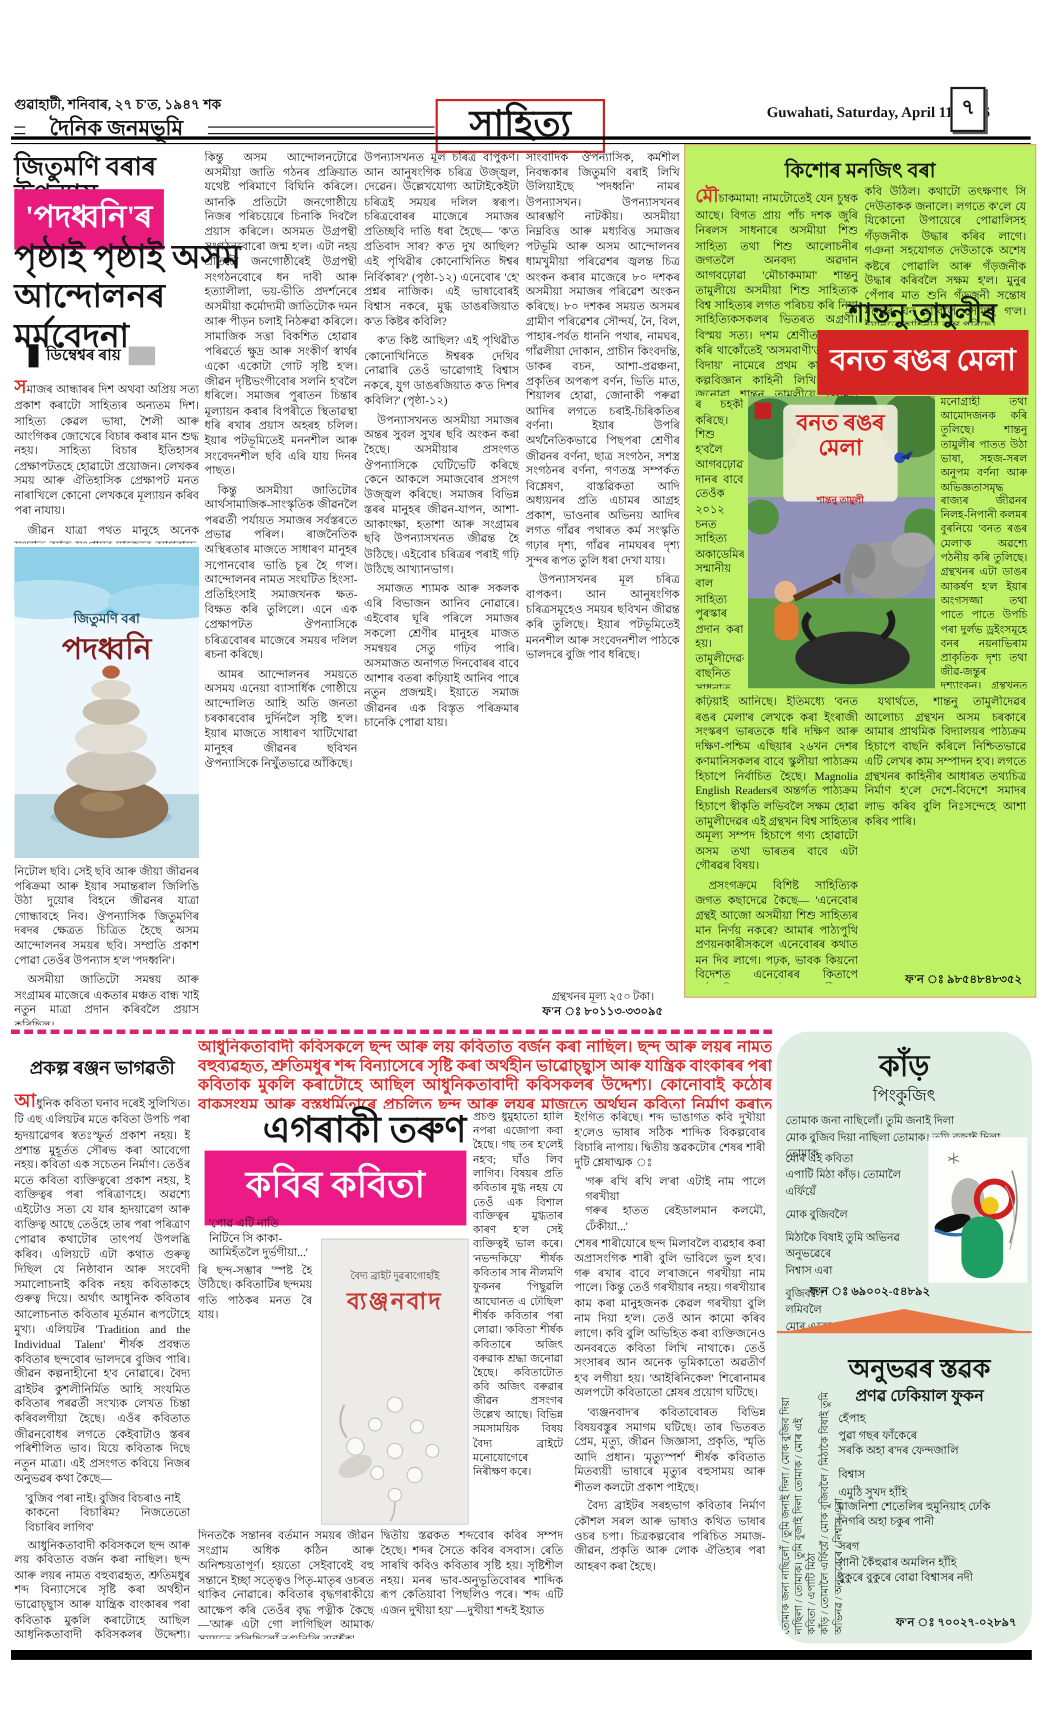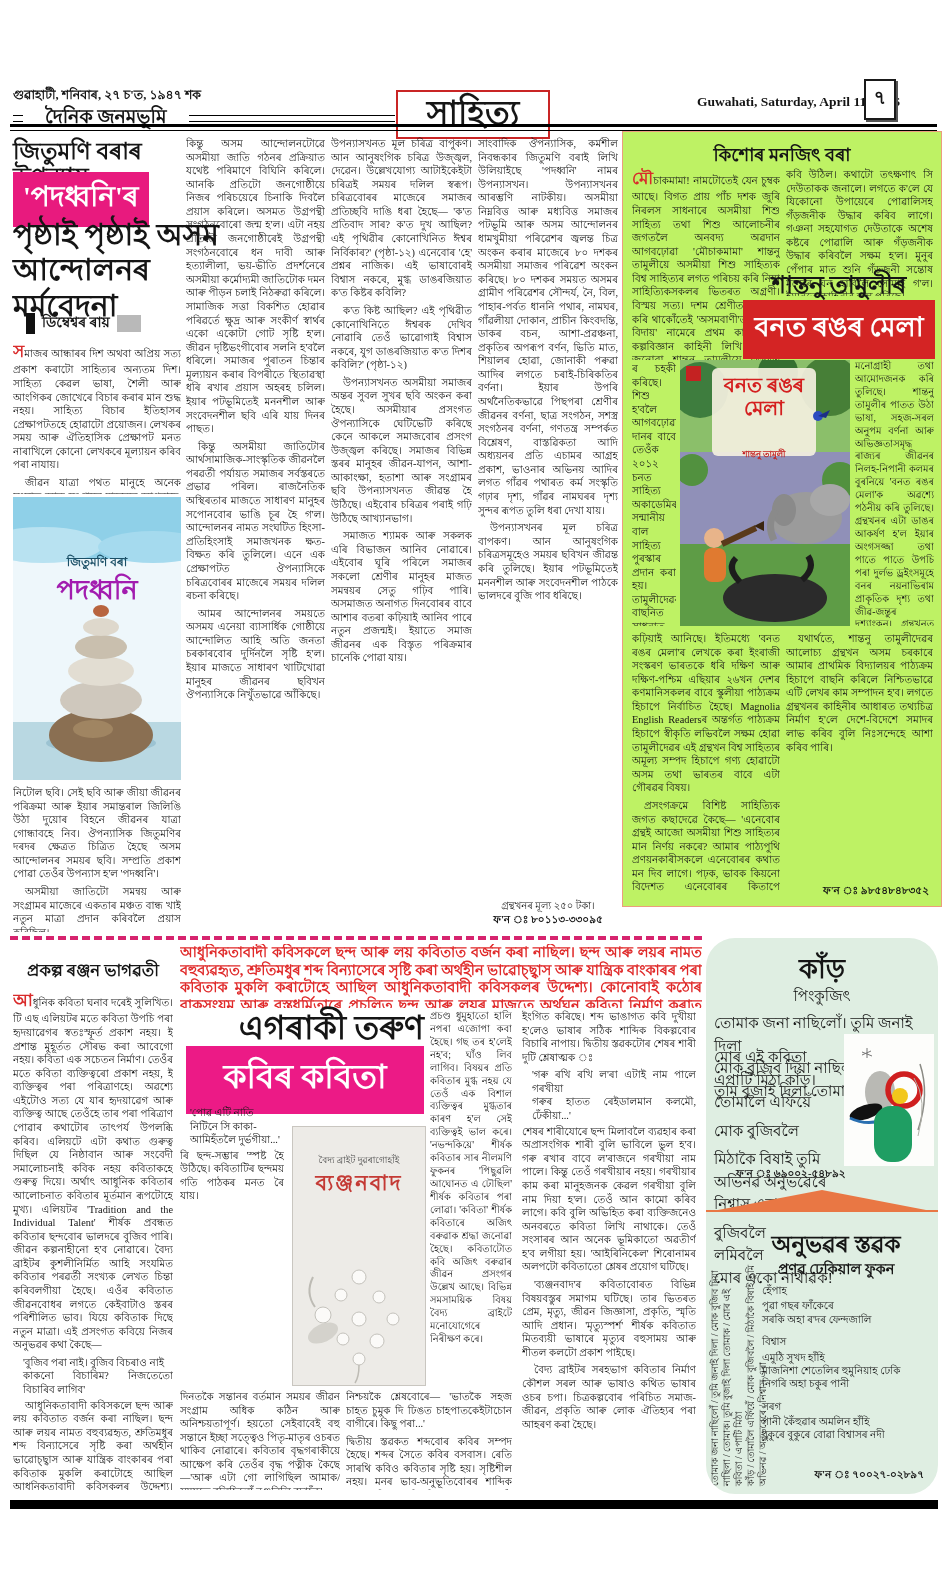--- a/index.html
+++ b/index.html
@@ -49,21 +49,21 @@
   .dashline{border-top:4px dashed #d6246e;}
   .b-byline{font-size:16.5px;font-weight:bold;text-align:center;}
   .standfirst{color:#e02a2a;font-size:14.5px;font-weight:bold;line-height:1.22;text-align:justify;}
   .b-h1{font-size:33px;font-weight:bold;text-align:right;line-height:1;}
   .b-h2{background:#ec1a86;color:#fff;font-size:33px;font-weight:bold;text-align:center;
         padding:5px 0 7px 0;}
   
   .greenbox{background:#dfeee2;}
   .g-title{font-size:27px;font-weight:bold;text-align:center;}
   .g-poet{font-size:15px;text-align:center;}
-  .pline{font-size:15px;line-height:1.5;}
+  .pline{font-size:10px;line-height:1.5;}
   .tri{width:0;height:0;border-left:104px solid transparent;border-right:104px solid transparent;
        border-bottom:20px solid #e97744;}
   .tribase{border-top:2.5px solid #e97744;}
   .p2-title{font-size:23px;font-weight:bold;text-align:center;}
   .p2-poet{font-size:14.5px;font-weight:bold;text-align:center;}
   .stanza{font-size:10.3px;line-height:1.3;margin-bottom:9px;}
   .stanza .sh{margin-bottom:2px;}
   .vstrip{transform:rotate(-90deg);transform-origin:0 0;font-size:9.5px;line-height:1.25;
           width:224px;color:#222;}
   .blackbar{background:#000;}
@@ -114,21 +114,21 @@
       <ellipse cx="88" cy="246" rx="55" ry="10" fill="#9cc3d2"></ellipse>
       <ellipse cx="88" cy="238" rx="52" ry="27" fill="#8a6f52"></ellipse>
       <ellipse cx="80" cy="232" rx="20" ry="9" fill="#a08562"></ellipse>
       <ellipse cx="88" cy="203" rx="41" ry="19" fill="#cfc8bd"></ellipse>
       <ellipse cx="88" cy="174" rx="33" ry="15" fill="#e2ddd2"></ellipse>
       <ellipse cx="88" cy="150" rx="26" ry="12" fill="#c9bfae"></ellipse>
       <ellipse cx="88" cy="130" rx="18" ry="9" fill="#ded8cc"></ellipse>
       <ellipse cx="88" cy="114" rx="8" ry="6" fill="#b8643e"></ellipse>
     </svg>
     <div class="cov-label" style="top:56px;font-size:12px;color:#1b4f66;">জিতুমণি বৰা</div>
-    <div class="cov-label" style="top:72px;font-size:27px;color:#a21caf;">পদধ্বনি</div>
+    <div class="cov-label" style="top:72px;font-size:27px;color:#7f1d1d;">পদধ্বনি</div>
   </div>
 
   <div class="abs colbox" style="left:13px;top:786px;width:168px;height:146px;">
     <p class="bt">নিটোল ছবি। সেই ছবি আৰু জীয়া জীৱনৰ পৰিক্ৰমা আৰু ইয়াৰ সমান্তৰাল জিলিঙি উঠা দুয়োৰ বিহনে জীৱনৰ যাত্ৰা গোন্ধাবহে নিব। ঔপন্যাসিক জিতুমণিৰ দৰদৰ ক্ষেত্ৰত চিত্ৰিত হৈছে অসম আন্দোলনৰ সময়ৰ ছবি। সম্প্ৰতি প্ৰকাশ পোৱা তেওঁৰ উপন্যাস হ'ল 'পদধ্বনি'।</p>
     <p class="bt bt-ind">অসমীয়া জাতিটো সমন্বয় আৰু সংগ্ৰামৰ মাজেৰে একতাৰ মঞ্চত বান্ধ খাই নতুন মাত্ৰা প্ৰদান কৰিবলৈ প্ৰয়াস কৰিছিল।</p>
   </div>
 
   <div class="abs colbox" style="left:186px;top:137px;width:139px;height:795px;">
     <p class="bt">কিন্তু অসম আন্দোলনটোৱে অসমীয়া জাতি গঠনৰ প্ৰক্ৰিয়াত যথেষ্ট পৰিমাণে বিঘিনি কৰিলে। আনকি প্ৰতিটো জনগোষ্ঠীয়ে নিজৰ পৰিচয়েৰে চিনাকি দিবলৈ প্ৰয়াস কৰিলে। অসমত উগ্ৰপন্থী সংগঠনবোৰো জন্ম হ'ল। এটা নহয় প্ৰতিটো জনগোষ্ঠীৰেই উগ্ৰপন্থী সংগঠনবোৰে ধন দাবী আৰু হত্যালীলা, ভয়-ভীতি প্ৰদৰ্শনেৰে অসমীয়া কৰ্মোদ্যমী জাতিটোক দমন আৰু পীড়ন চলাই নিঠৰুৱা কৰিলে। সামাজিক সত্তা বিকশিত হোৱাৰ পৰিৱৰ্তে ক্ষুদ্ৰ আৰু সংকীৰ্ণ স্বাৰ্থৰ একো একোটা গোট সৃষ্টি হ'ল। জীৱন দৃষ্টিভংগীবোৰ সলনি হ'বলৈ ধৰিলে। সমাজৰ পুৰাতন চিন্তাৰ মূল্যায়ন কৰাৰ বিপৰীতে স্থিতাৱস্থা ধৰি ৰখাৰ প্ৰয়াস অহৰহ চলিল। ইয়াৰ পটভূমিতেই মননশীল আৰু সংবেদনশীল ছবি এৰি যায় দিনৰ পাছত।</p>
     <p class="bt bt-ind">কিন্তু অসমীয়া জাতিটোৰ আৰ্থসামাজিক-সাংস্কৃতিক জীৱনলৈ পৰৱৰ্তী পৰ্যায়ত সমাজৰ সৰ্বস্তৰতে প্ৰভাৱ পৰিল। ৰাজনৈতিক অস্থিৰতাৰ মাজতে সাধাৰণ মানুহৰ সপোনবোৰ ভাঙি চূৰ হৈ গ'ল। আন্দোলনৰ নামত সংঘটিত হিংসা-প্ৰতিহিংসাই সমাজখনক ক্ষত-বিক্ষত কৰি তুলিলে। এনে এক প্ৰেক্ষাপটত ঔপন্যাসিকে চৰিত্ৰবোৰৰ মাজেৰে সময়ৰ দলিল ৰচনা কৰিছে।</p>
@@ -251,21 +251,20 @@
   </div>
 
   <div class="abs colbox" style="left:430px;top:1010px;width:82px;height:376px;">
     <p class="bt" style="font-size:9.8px;">প্ৰচণ্ড ধুমুহাতো হালি নপৰা এজোপা কবা হৈছে। গছ তৰ হ'লেই নহ'ব; ঘাঁও লিব লাগিব। বিষয়ৰ প্ৰতি কবিতাৰ মুগ্ধ নহয় যে তেওঁ এক বিশাল ব্যক্তিত্বৰ মুগ্ধতাৰ কাৰণ হ'ল সেই ব্যক্তিত্বই ভাল কৰে। 'নভন্দকিয়ে' শীৰ্ষক কবিতাৰ সাৰ নীলমণি ফুকনৰ 'পিছুৱলি আঘোনত এ ঢৌছিল' শীৰ্ষক কবিতাৰ পৰা লোৱা। 'কবিতা' শীৰ্ষক কবিতাৰে অজিৎ বৰুৱাক শ্ৰদ্ধা জনোৱা হৈছে। কবিতাটোত কবি অজিৎ বৰুৱাৰ জীৱন প্ৰসংগৰ উল্লেখ আছে। বিভিন্ন সমসাময়িক বিষয় বৈদ্য ব্ৰাইটে মনোযোগেৰে নিৰীক্ষণ কৰে।</p>
   </div>
   <div class="abs colbox" style="left:180px;top:1390px;width:160px;height:100px;">
     <p class="bt">দিনতকৈ সন্তানৰ বৰ্তমান সময়ৰ জীৱন সংগ্ৰাম অধিক কঠিন আৰু অনিশ্চয়তাপূৰ্ণ। হয়তো সেইবাবেই বহু সন্তানে ইচ্ছা সত্ত্বেও পিতৃ-মাতৃৰ ওচৰত থাকিব নোৱাৰে। কবিতাৰ বৃদ্ধগৰাকীয়ে আক্ষেপ কৰি তেওঁৰ বৃদ্ধ পত্নীক কৈছে—'আৰু এটা গো লাগিছিল আমাক/সময়তে বুলিছিলোঁ নুগুনিলি বুঢ়াহঁক'</p>
 
   </div>
   <div class="abs colbox" style="left:346px;top:1390px;width:166px;height:100px;">
-    <p class="bt">নিশ্চয়কৈ শ্লেষবোৰে— 'ভাতকৈ সহজ চাহত চুমুক দি ঢিঙত চাহপাতকেইটাচোন বাগীৰে। কিছু পৰা...'</p>
     <p class="bt">দ্বিতীয় স্তৱকত শব্দবোৰ কবিৰ সম্পদ হৈছে। শব্দৰ সৈতে কবিৰ বসবাস। ৰেতি সাৰথি কবিও কবিতাৰ সৃষ্টি হয়। সৃষ্টিশীল নহয়। মনৰ ভাব-অনুভূতিবোৰৰ শাব্দিক ৰূপ কেতিয়াবা পিছলিও পৰে। 'শব্দ এটি এজন দুখীয়া হয়' —দুখীয়া শব্দই ইয়াত</p>
   </div>
   <div class="abs colbox" style="left:522px;top:1010px;width:174px;height:482px;">
     <p class="bt">ইংগিত কৰিছে। শব্দ ভাঙাগত কবি দুখীয়া হ'লেও ভাষাৰ সঠিক শাব্দিক বিকল্পবোৰ বিচাৰি নাপায়। দ্বিতীয় স্তৱকটোৰ শেষৰ শাৰী দুটি শ্লেষাত্মক ঃ</p>
     <p class="bt quote" style="white-space:pre-line;">'গৰু ৰখি ৰখি ল'ৰা এটাই নাম পালে গৰখীয়া
 গৰুৰ হাতত ৰেইডালমান কলমৌ, ঢেঁকীয়া...'</p>
     <p class="bt">শেষৰ শাৰীযোৰে ছন্দ মিলাবলৈ ব্যৱহাৰ কৰা অপ্ৰাসংগিক শাৰী বুলি ভাবিলে ভুল হ'ব। গৰু ৰখাৰ বাবে ল'ৰাজনে গৰখীয়া নাম পালে। কিন্তু তেওঁ গৰখীয়াৰ নহয়। গৰখীয়াৰ কাম কৰা মানুহজনক কেৱল গৰখীয়া বুলি নাম দিয়া হ'ল। তেওঁ আন কামো কৰিব লাগে। কবি বুলি অভিহিত কৰা ব্যক্তিজনেও অনবৰতে কবিতা লিখি নাথাকে। তেওঁ সংসাৰৰ আন অনেক ভূমিকাতো অৱতীৰ্ণ হ'ব লগীয়া হয়। 'আইৰিনিকেল' শিৰোনামৰ অলপটো কবিতাতো শ্লেষৰ প্ৰয়োগ ঘটিছে।</p>
     <p class="bt bt-ind">'ব্যঞ্জনবাদ'ৰ কবিতাবোৰত বিভিন্ন বিষয়বস্তুৰ সমাগম ঘটিছে। তাৰ ভিতৰত প্ৰেম, মৃত্যু, জীৱন জিজ্ঞাসা, প্ৰকৃতি, স্মৃতি আদি প্ৰধান। 'মৃত্যুস্পৰ্শ' শীৰ্ষক কবিতাত মিতব্যয়ী ভাষাৰে মৃত্যুৰ বহুসাময় আৰু শীতল কলটো প্ৰকাশ পাইছে।</p>
     <p class="bt bt-ind">বৈদ্য ব্ৰাইটৰ সৰহভাগ কবিতাৰ নিৰ্মাণ কৌশল সৰল আৰু ভাষাও কথিত ভাষাৰ ওচৰ চপা। চিত্ৰকল্পবোৰ পৰিচিত সমাজ-জীৱন, প্ৰকৃতি আৰু লোক ঐতিহ্যৰ পৰা আহৰণ কৰা হৈছে।</p>
   </div>

